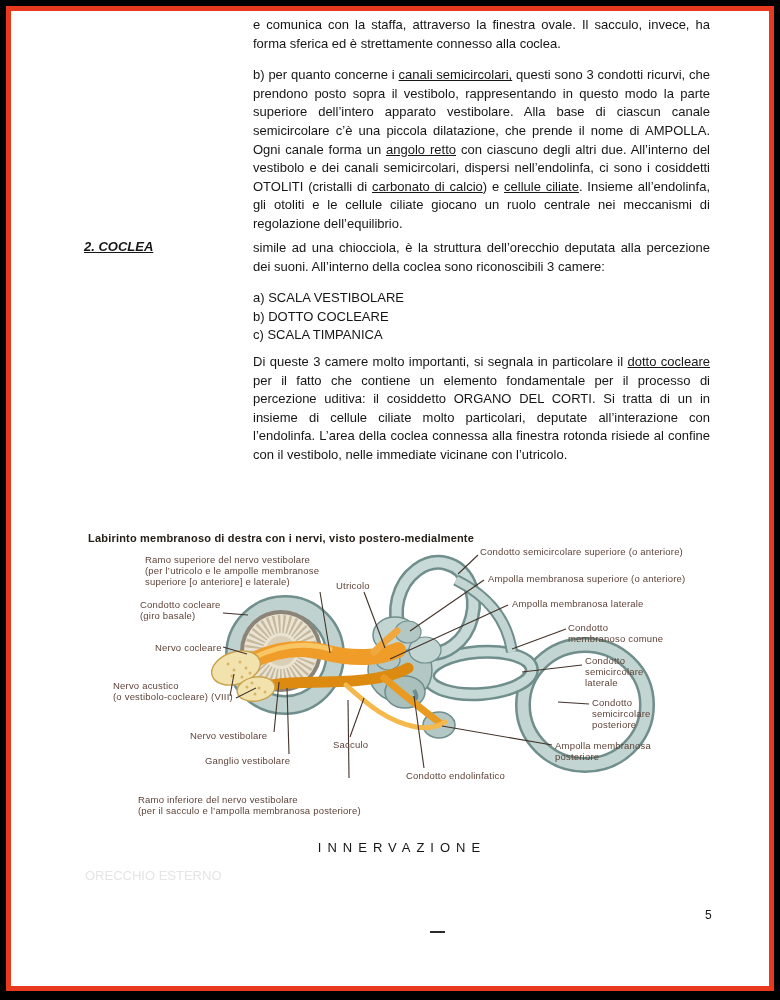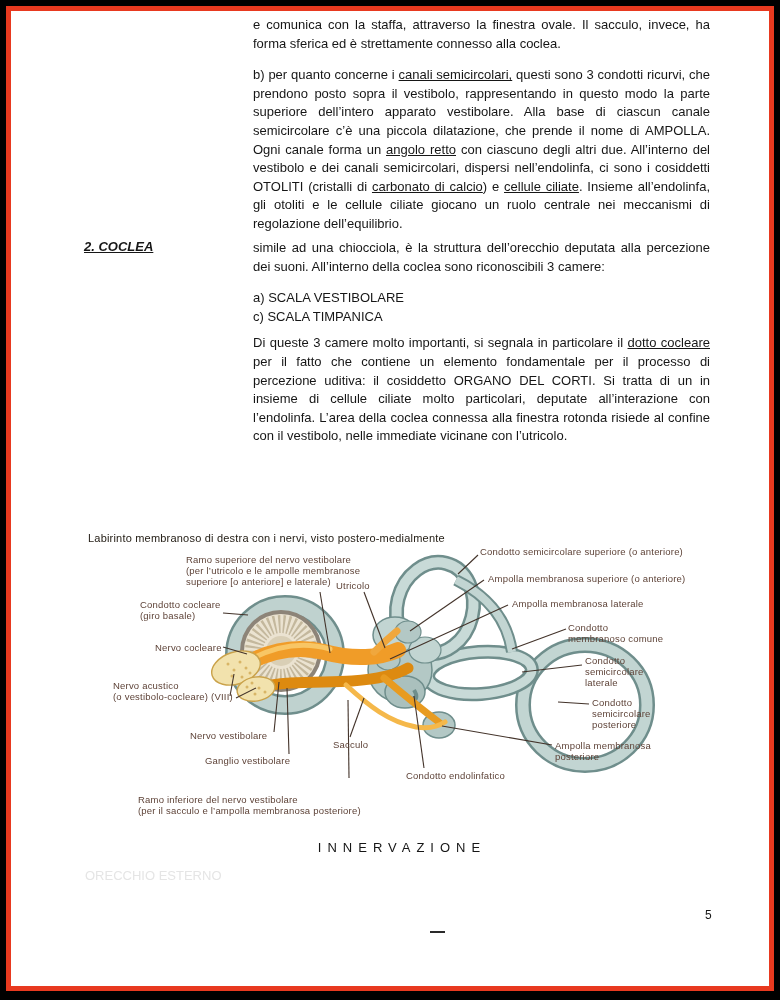--- a/index.html
+++ b/index.html
@@ -16,21 +16,21 @@
   .col-main p { margin:0 0 13px 0; text-align:justify; }
   .u { text-decoration:underline; }
   .side-label { position:absolute; left:84px; top:239px; font-size:13px; color:#161616; }
   .side-label .biu { font-weight:bold; font-style:italic; text-decoration:underline; }
   .col-main2 { left:253px; top:239px; width:457px; }
   .col-main2 p { margin:0 0 13px 0; text-align:justify; }
   .camere-list { margin:0 0 8px 0; }
   .camere-list div { line-height:18.6px; }
   .figure { position:absolute; left:84px; top:530px; width:646px; height:292px; }
   .fig-title {
-    position:absolute; left:4px; top:2px; font-size:11px; font-weight:normal;
+    position:absolute; left:4px; top:2px; font-size:11px; font-weight:bold;
     color:#262018; letter-spacing:0.2px;
   }
   .fig-svg { position:absolute; left:0; top:0; }
   .fig-label {
     position:absolute; font-size:9.5px; line-height:11px; color:#5e4338;
     letter-spacing:0.2px; white-space:nowrap;
   }
   .innervazione {
     position:absolute; left:84px; top:840px; width:636px; text-align:center;
     font-size:13px; font-weight:normal; letter-spacing:6px; color:#161616;
@@ -52,20 +52,21 @@
   </div>
 
   <div class="side-label">
     <span class="biu">2. COCLEA</span>
   </div>
 
   <div class="txt col-main2">
     <p><span>simile ad una chiocciola, è la struttura dell’orecchio deputata alla percezione dei suoni. All’interno della coclea sono riconoscibili 3 camere:</span></p>
     <div class="camere-list">
       <div>a) SCALA VESTIBOLARE</div>
+      <div>b) DOTTO COCLEARE</div>
       <div>c) SCALA TIMPANICA</div>
     </div>
     <p><span>Di queste 3 camere molto importanti, si segnala in particolare il </span><span class="u">dotto cocleare</span><span> per il fatto che contiene un elemento fondamentale per il processo di percezione uditiva: il cosiddetto ORGANO DEL CORTI. Si tratta di un in insieme di cellule ciliate molto particolari, deputate all’interazione con l’endolinfa. L’area della coclea connessa alla finestra rotonda risiede al confine con il vestibolo, nelle immediate vicinane con l’utricolo.</span></p>
   </div>
 
   <div class="figure">
     <div class="fig-title">Labirinto membranoso di destra con i nervi, visto postero-medialmente</div>
 
     <svg class="fig-svg" width="646" height="292" viewBox="0 0 646 292">
 
@@ -144,21 +145,21 @@
         <line x1="400" y1="50" x2="326" y2="101"></line>
         <line x1="424" y1="75" x2="306" y2="129"></line>
         <line x1="482" y1="99" x2="428" y2="119"></line>
         <line x1="498" y1="135" x2="438" y2="142"></line>
         <line x1="505" y1="174" x2="474" y2="172"></line>
         <line x1="468" y1="215" x2="358" y2="196"></line>
       </g>
     </svg>
 
     <div class="fig-labels">
-        <div class="fig-label" style="left: 61px; top: 24px; margin-left: 41px;">
+        <div class="fig-label" style="left: 61px; top: 24px;">
           <div>Ramo superiore del nervo vestibolare</div>
           <div>(per l’utricolo e le ampolle membranose</div>
           <div>superiore [o anteriore] e laterale)</div>
         </div>
         <div class="fig-label" style="left: 56px; top: 69px;">
           <div>Condotto cocleare</div>
           <div>(giro basale)</div>
         </div>
         <div class="fig-label" style="left: 71px; top: 112px; text-align: center;">
           <div>Nervo cocleare</div>

